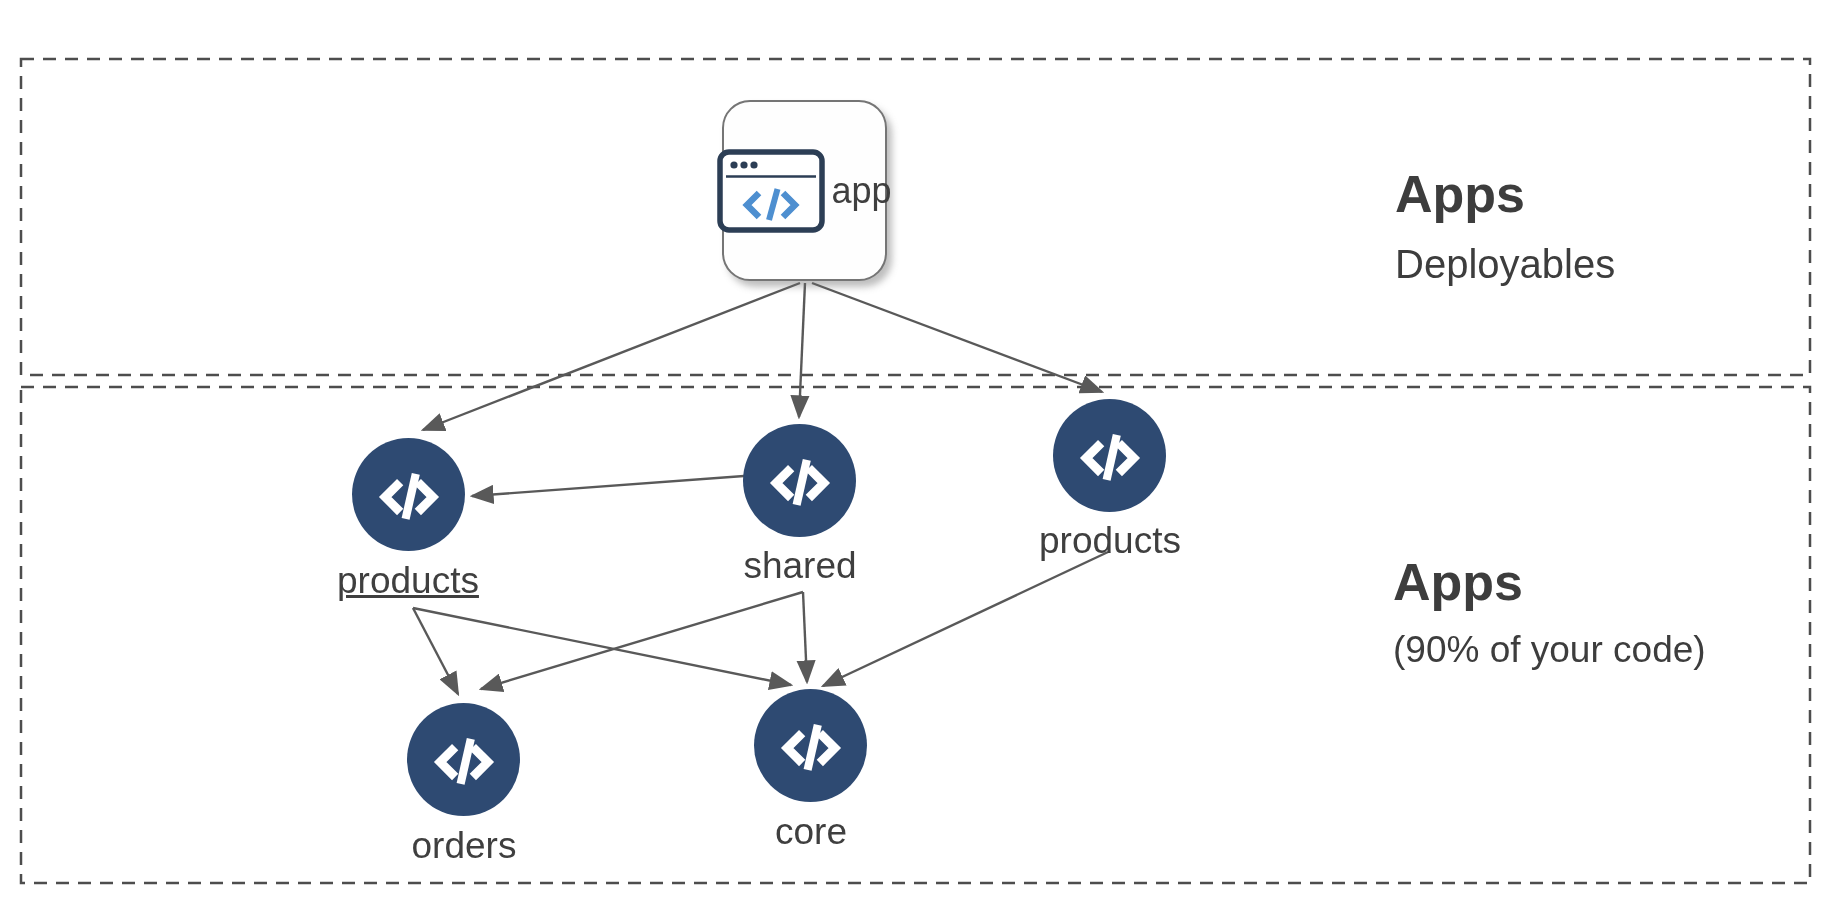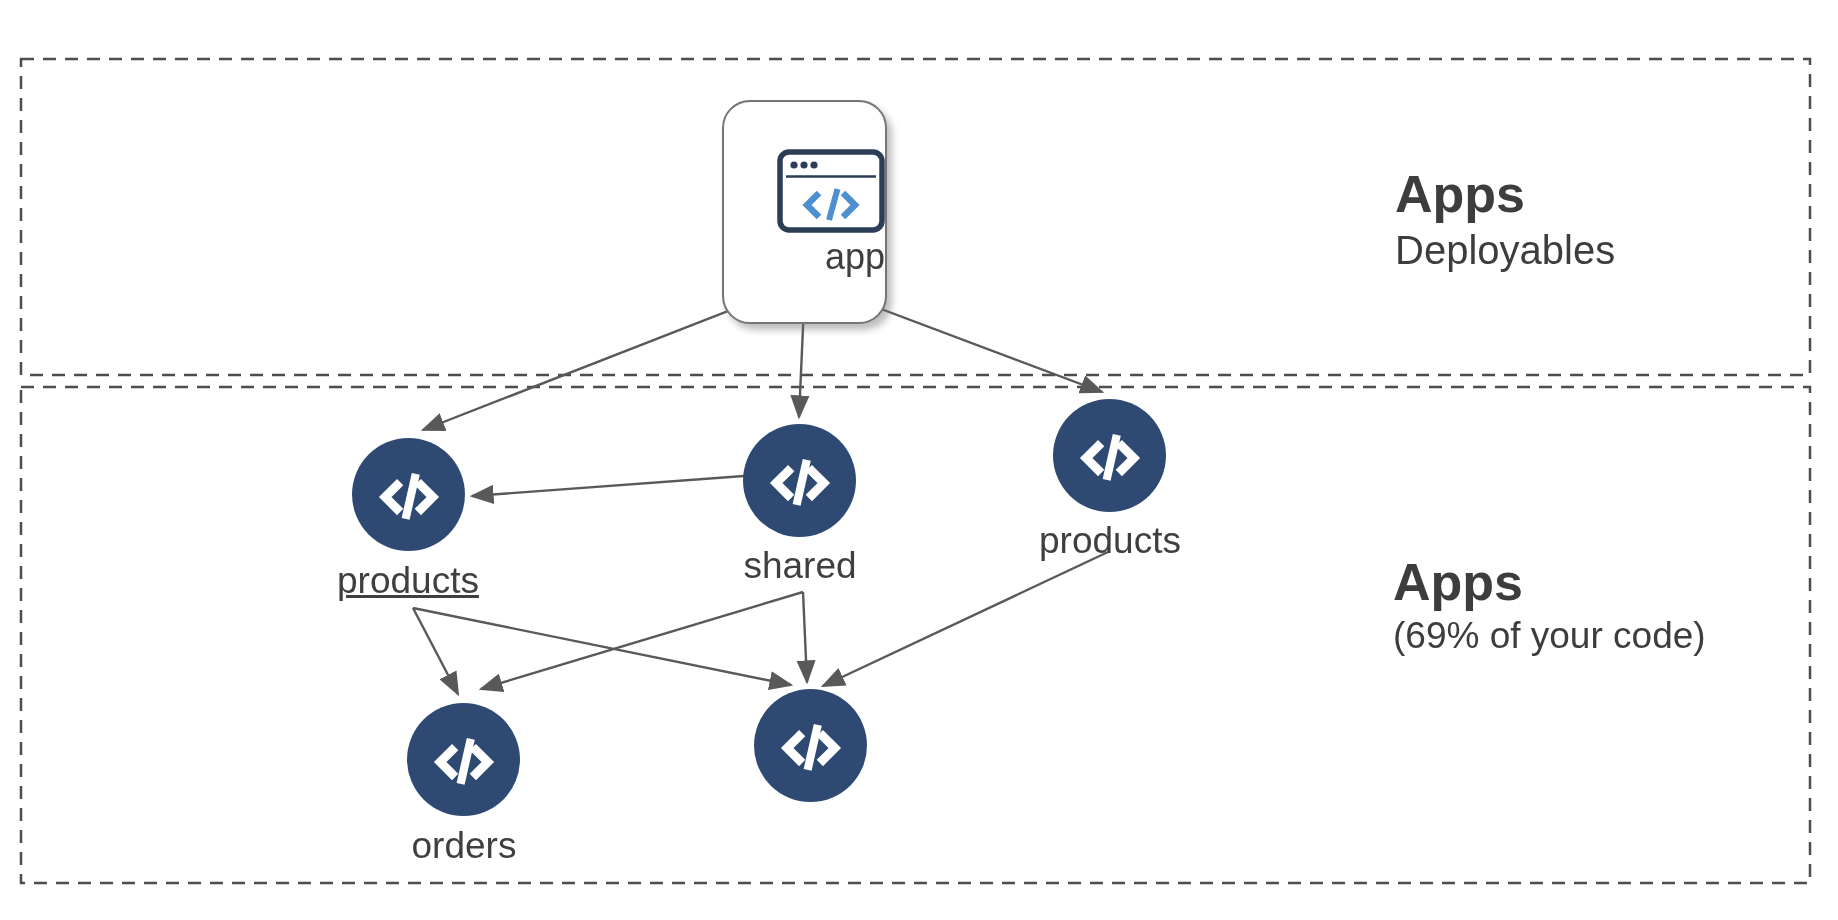--- a/index.html
+++ b/index.html
@@ -21,29 +21,29 @@
     top: 0;
     width: 1838px;
     height: 920px;
   }
   
   .app-node {
     position: absolute;
     left: 722px;
     top: 100px;
     width: 165px;
-    height: 224px;
+    height: 181px;
     background: #fefefe;
     border: 2.5px solid #757575;
     border-radius: 28px;
     box-shadow: 5px 6px 7px rgba(110,110,110,0.45);
     box-sizing: border-box;
     display: flex;
-    flex-direction: column;
-    align-items: flex-end;
+    flex-direction: row;
+    align-items: center;
     justify-content: center;
     gap: 6px;
   }
   .app-node .browser-icon svg { display: block; }
   .app-label {
     font-size: 36px;
     color: #3f3f3f;
     line-height: 1;
   }
   
@@ -86,21 +86,21 @@
   .section-label .title {
     font-size: 52px;
     font-weight: bold;
     line-height: 1.1;
     margin-top: 40px;
   }
   .section-label .subtitle {
     font-size: 40px;
     font-weight: normal;
     line-height: 1.25;
-    margin-top: 2px;
+    margin-top: 16px;
     text-align: right;
   }
   .s-apps { left: 1395px; top: 126px; }
   .s-libs { left: 1393px; top: 514px; }
   .s-libs .subtitle { font-size: 37px; }
 </style>
 </head>
 <body>
 
 <div class="canvas">
@@ -202,23 +202,24 @@
     <span>
       <svg width="68" height="68" viewBox="0 0 100 100">
         <g stroke="#ffffff" fill="none">
           <polyline points="37,31 15,53 37,75" stroke-width="13"></polyline>
           <line x1="60" y1="19" x2="45" y2="85" stroke-width="12"></line>
           <polyline points="63,31 85,53 63,75" stroke-width="13"></polyline>
         </g>
       </svg>
     </span>
   </div>
+  <div class="node-label l-core">core</div>
 
   <div class="section-label s-apps">
     <div class="title">Apps</div>
     <div class="subtitle">Deployables</div>
   </div>
   <div class="section-label s-libs">
     <div class="title">Apps</div>
-    <div class="subtitle">(69% of your code)</div>
+    <div class="subtitle">(90% of your code)</div>
   </div>
 
 </div>
 
 </body></html>

